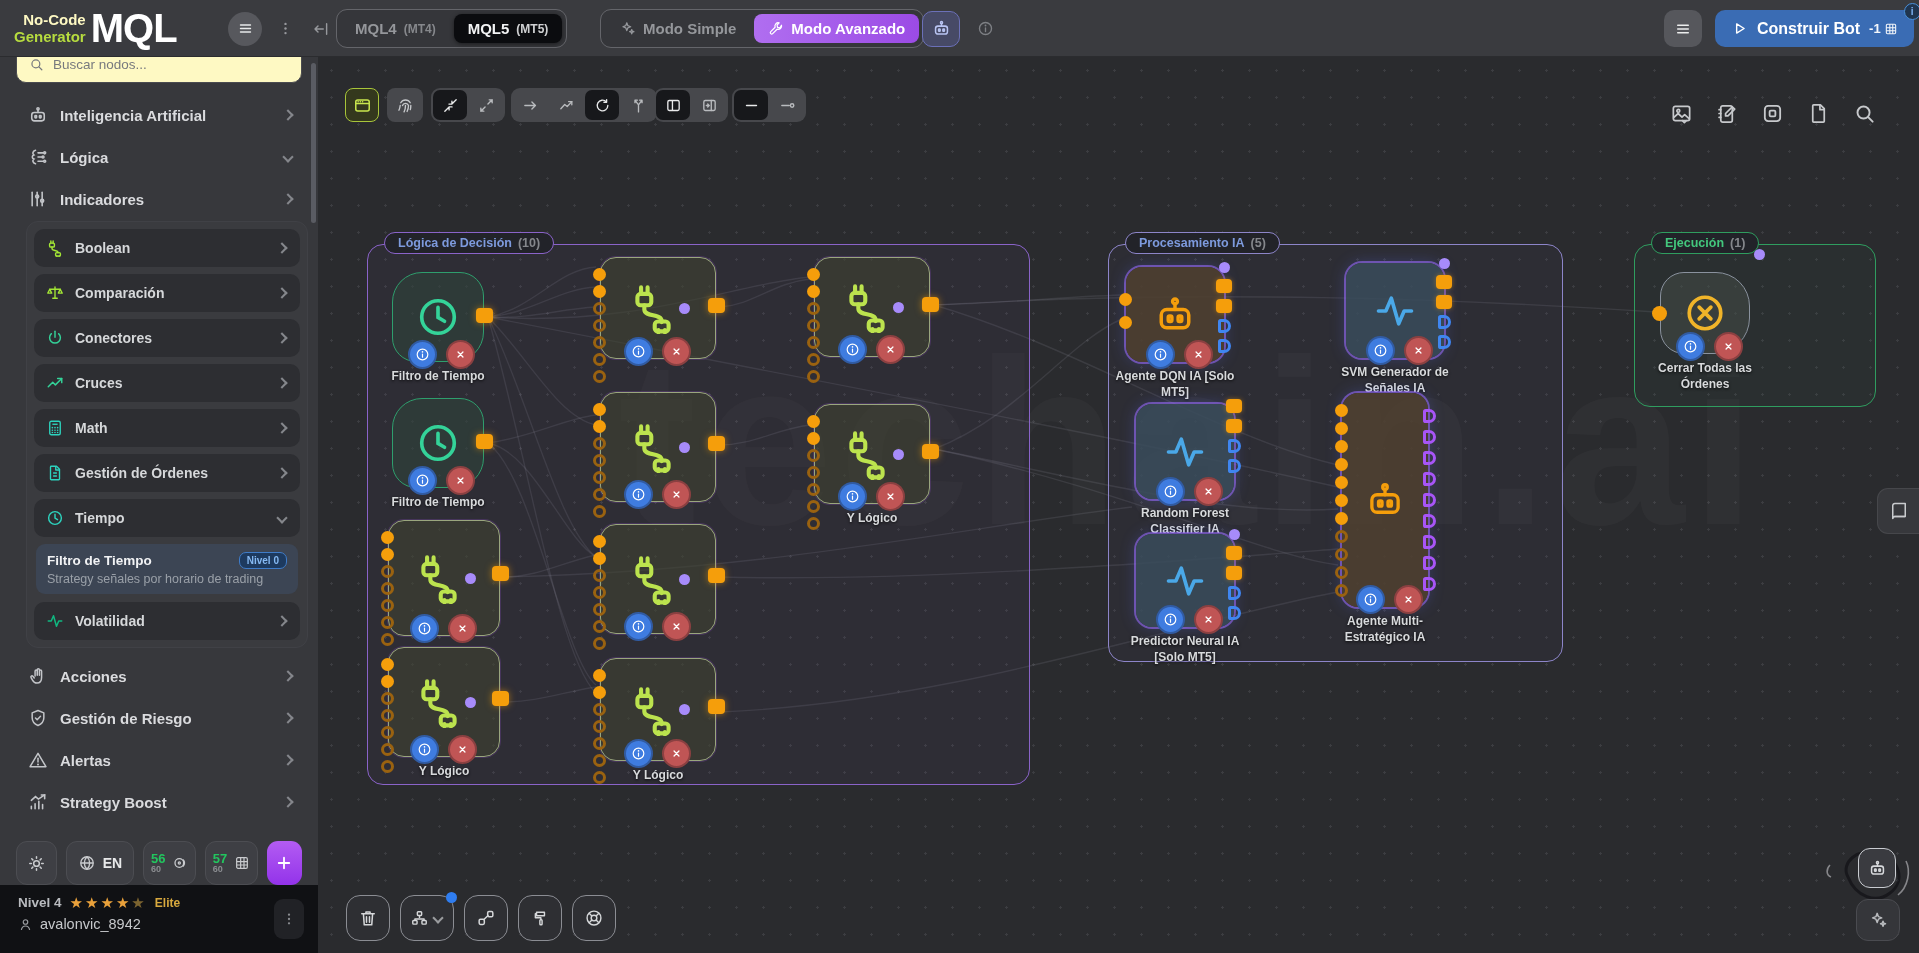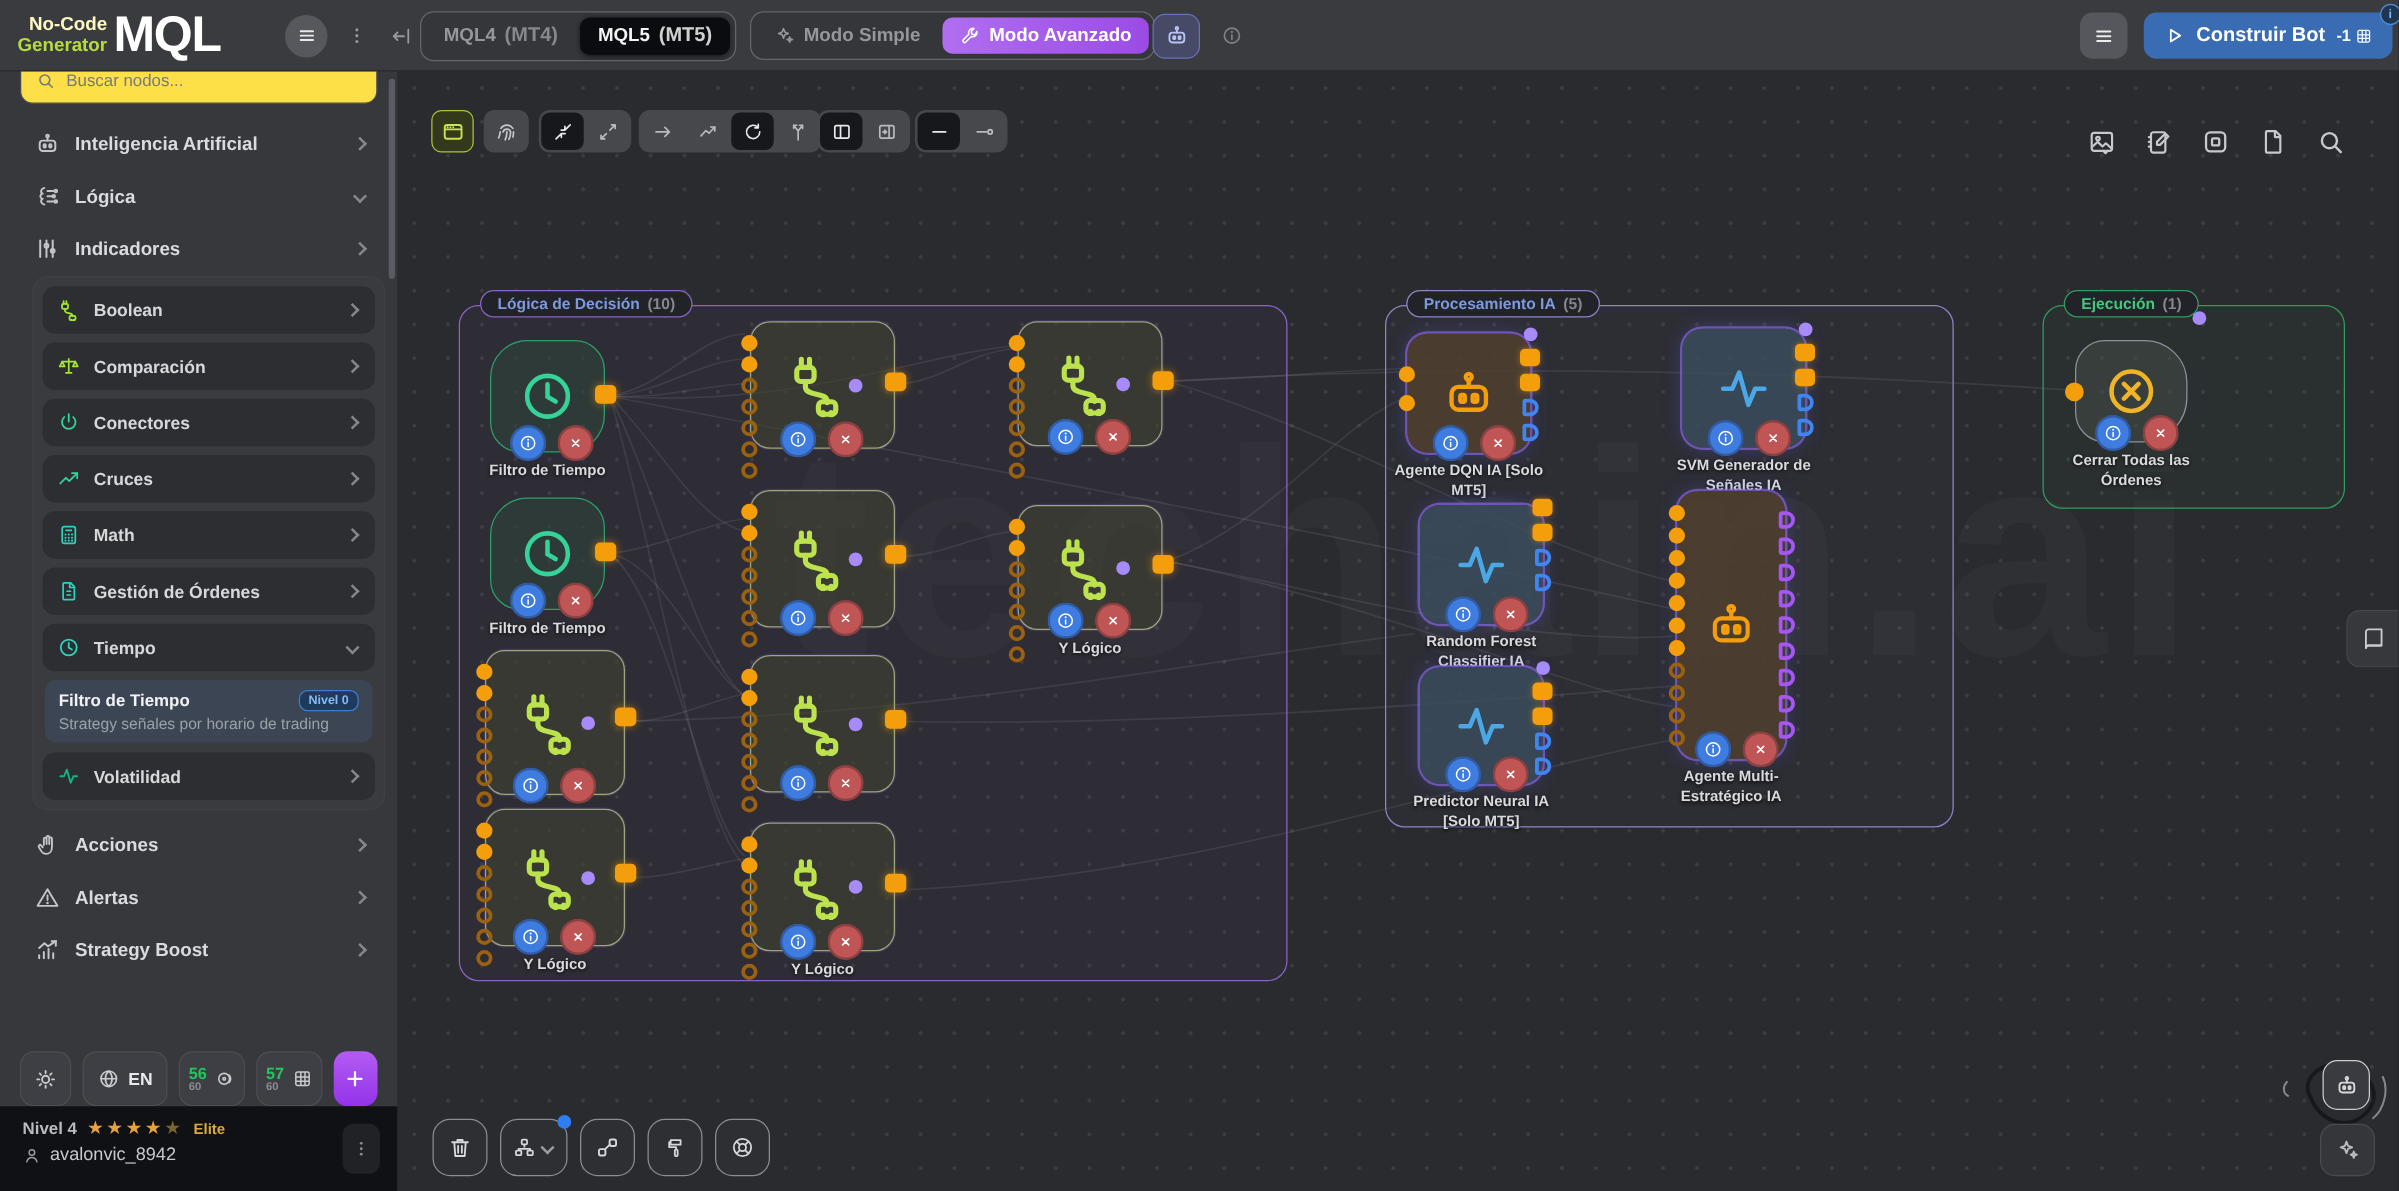--- a/index.html
+++ b/index.html
@@ -15,38 +15,38 @@
   .tb-abs { position:absolute; top:0; height:57px; display:flex; align-items:center; }
   .logo-sub { display:flex; flex-direction:column; align-items:flex-end; line-height:1.1; }
   .logo-top { color:#fef9c3; font-size:15px; font-weight:600; }
   .logo-bottom { color:#b7dc3f; font-size:15px; font-weight:700; }
   .logo-brand { color:#fff; font-size:40px; font-weight:800; letter-spacing:-1px; margin-left:5px; }
   .circle-btn { width:34px; height:34px; border-radius:50%; background:#57585d; display:flex;
     align-items:center; justify-content:center; color:#e8e9ea; }
   .flat-ic { color:#97999d; display:flex; align-items:center; justify-content:center; width:26px; height:34px; }
   .seg-wrap { border:1px solid #64656a; border-radius:11px; padding:4px; display:flex; gap:4px; align-items:center; background:rgba(0,0,0,.07); }
   .seg { display:flex; align-items:center; gap:7px; padding:6px 14px; border-radius:8px; font-size:15px; font-weight:700; color:#95979b; }
-  .seg .sub { font-size:16px; font-weight:600; opacity:.85; }
+  .seg .sub { font-size:12px; font-weight:600; opacity:.85; }
   .seg.on-dark { background:#0b0c0f; color:#f2f3f4; box-shadow:0 1px 4px rgba(0,0,0,.5); }
   .seg.on-purple { background:linear-gradient(90deg,#b06ef0,#9b4be5); color:#fff; }
   .robot-btn { width:38px; height:36px; border-radius:10px; background:#474a66; border:1px solid #6b70b8;
     color:#b9c4f2; display:flex; align-items:center; justify-content:center; }
   .build-btn { position:relative; height:37px; padding:0 16px; border-radius:10px; background:#3a6cb4;
     color:#fff; font-size:16px; font-weight:600; display:flex; align-items:center; gap:9px; }
   .build-credit { font-size:13px; font-weight:700; display:flex; align-items:center; gap:3px; opacity:.95; }
   .build-info { position:absolute; top:-7px; right:-7px; width:17px; height:17px; border-radius:50%;
     background:#20354f; border:1.5px solid #4a90d9; color:#7cb3f5; font-size:10px; font-weight:700;
     display:flex; align-items:center; justify-content:center; }
   .menu-btn { width:38px; height:37px; border-radius:10px; background:#56575c; color:#eceded;
     display:flex; align-items:center; justify-content:center; }
 
   
   #sidebar { position:absolute; left:0; top:57px; width:318px; height:896px; background:#37383c;
     overflow:hidden; z-index:40; }
-  .sb-search { margin:-12px 16px 12px 16px; height:38px; background:#fde047; border:1px solid #4a4b50;
+  .sb-search { margin:-12px 16px 12px 16px; height:38px; background:#fef9c3; border:1px solid #4a4b50;
     border-radius:10px; display:flex; align-items:center; gap:9px; padding:0 12px; color:#77797e; font-size:13.5px; }
   .sb-row { display:flex; align-items:center; gap:12px; height:40px; padding:0 18px 0 22px; margin:2px 6px; border-radius:10px; }
   .sb-row .lbl { flex:1; color:#dadbde; font-size:15px; font-weight:700; }
   .sb-ic { color:#c3c5c9; }
   .chev { width:8px; height:8px; border-right:2px solid #85878c; border-bottom:2px solid #85878c;
     transform:rotate(-45deg); margin-right:2px; }
   .chev.down { transform:rotate(45deg); }
   .sub-panel { margin:2px 10px 8px 26px; border:1px solid #404146; border-radius:12px; padding:7px;
     background:rgba(255,255,255,.015); }
   .sub-row { display:flex; align-items:center; gap:11px; height:38px; background:#2d2e32; border-radius:10px;
@@ -705,20 +705,29 @@
           <svg class="icon" width="20" height="20">
             <use href="#i-hand"></use>
           </svg>
         </span>
       <span class="lbl">Acciones</span>
         <span class="chev"></span>
     </div>
     <div class="sb-row">
       <span class="sb-ic">
           <svg class="icon" width="20" height="20">
+            <use href="#i-shield"></use>
+          </svg>
+        </span>
+      <span class="lbl">Gestión de Riesgo</span>
+        <span class="chev"></span>
+    </div>
+    <div class="sb-row">
+      <span class="sb-ic">
+          <svg class="icon" width="20" height="20">
             <use href="#i-alert"></use>
           </svg>
         </span>
       <span class="lbl">Alertas</span>
         <span class="chev"></span>
     </div>
     <div class="sb-row">
       <span class="sb-ic">
           <svg class="icon" width="20" height="20">
             <use href="#i-boost"></use>

